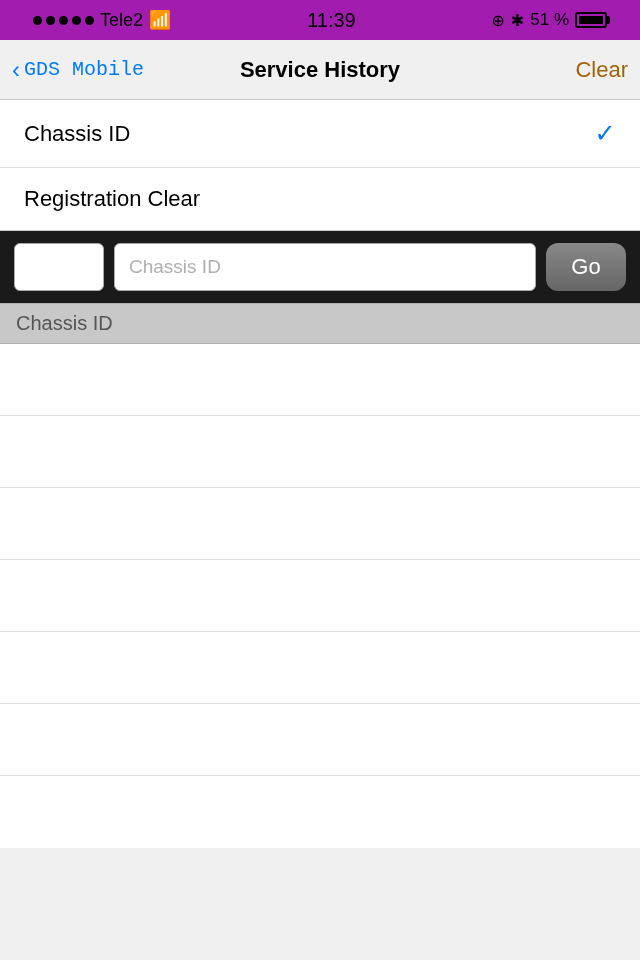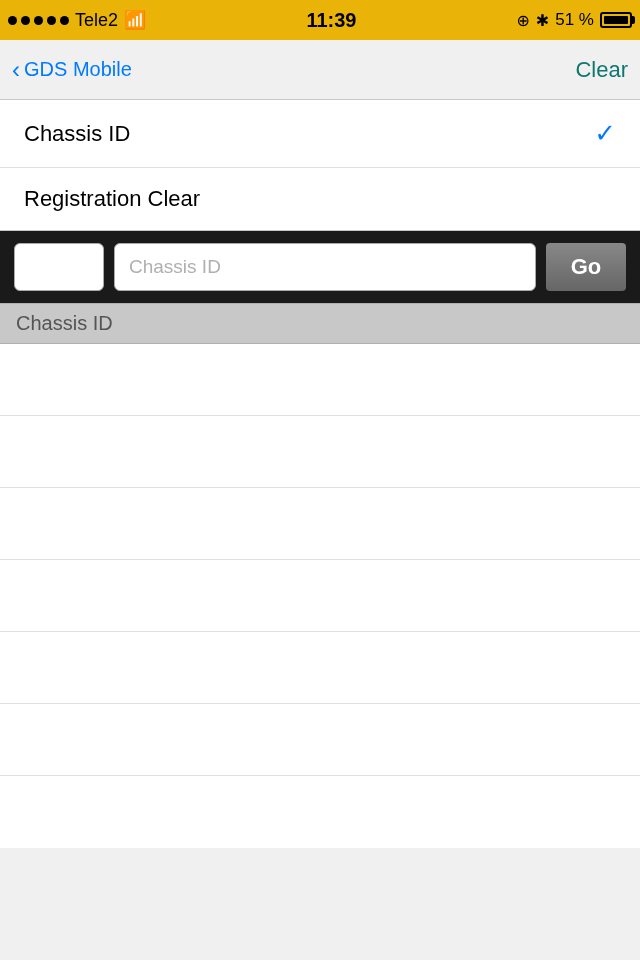--- a/index.html
+++ b/index.html
@@ -8,42 +8,42 @@
       width: 640px;
       height: 960px;
       background: #f0f0f0;
       font-family: -apple-system, 'Helvetica Neue', Arial, sans-serif;
       overflow: hidden;
     }
 
     
     .status-bar {
       height: 40px;
-      background: #eab308;
+      background: #a21caf;
       display: flex;
       align-items: center;
       justify-content: space-between;
-      padding: 0 8px;
+      padding: 0 33px;
       font-size: 18px;
       font-weight: 500;
     }
     .status-left {
       display: flex;
       align-items: center;
       gap: 6px;
     }
     .signal-dots {
       display: flex; gap: 4px;
     }
     .signal-dots span {
       width: 9px; height: 9px; border-radius: 50%; background: #000;
     }
     .status-center {
       font-size: 20px;
-      font-weight: 700;
+      font-weight: 400;
     }
     .status-right {
       display: flex;
       align-items: center;
       gap: 6px;
       font-size: 17px;
       font-weight: 500;
     }
     .battery {
       display: inline-flex;
@@ -96,31 +96,32 @@
     }
     .nav-back-chevron {
       font-size: 24px;
       font-weight: 300;
       color: #007aff;
       line-height: 1;
     }
     .nav-back-text {
       font-size: 20px;
       color: #007aff;
+      font-family: Liberation Mono, monospace;
     }
     .nav-title {
       font-size: 22px;
       font-weight: 700;
       color: #000;
       position: absolute;
       left: 50%;
       transform: translateX(-50%);
     }
     .nav-clear {
-      color: #0f766e;
+      color: #a16207;
       font-size: 22px;
       cursor: pointer;
     }
 
     
     .content {
       background: #7dd3fc;
     }
 
     
@@ -176,24 +177,24 @@
       padding: 0 14px;
       outline: none;
     }
     .search-input::placeholder {
       color: #b0b0b0;
     }
     .go-button {
       width: 80px;
       height: 48px;
       background: linear-gradient(to bottom, #888, #666);
-      border-radius: 4px;
+      border-radius: 12px;
       color: #fff;
       font-size: 22px;
-      font-weight: 700;
+      font-weight: 400;
       border: none;
       cursor: pointer;
       flex-shrink: 0;
     }
 
     
     .section-header {
       background: #c8c8c8;
       padding: 8px 16px;
       font-size: 20px;
@@ -246,20 +247,21 @@
       </div>
     </div>
   </div>
 </div>
 
 <div class="nav-bar" style="position:relative;">
   <div class="nav-back">
     <span class="nav-back-chevron">‹</span>
     <span class="nav-back-text">GDS Mobile</span>
   </div>
+  <span class="nav-title">Service History</span>
   <span class="nav-clear">Clear</span>
 </div>
 
 <div class="content">
 
   <div class="search-type-section">
     <div class="search-type-item">
       <span class="search-type-label">Chassis ID</span>
       <span class="checkmark">✓</span>
     </div>

